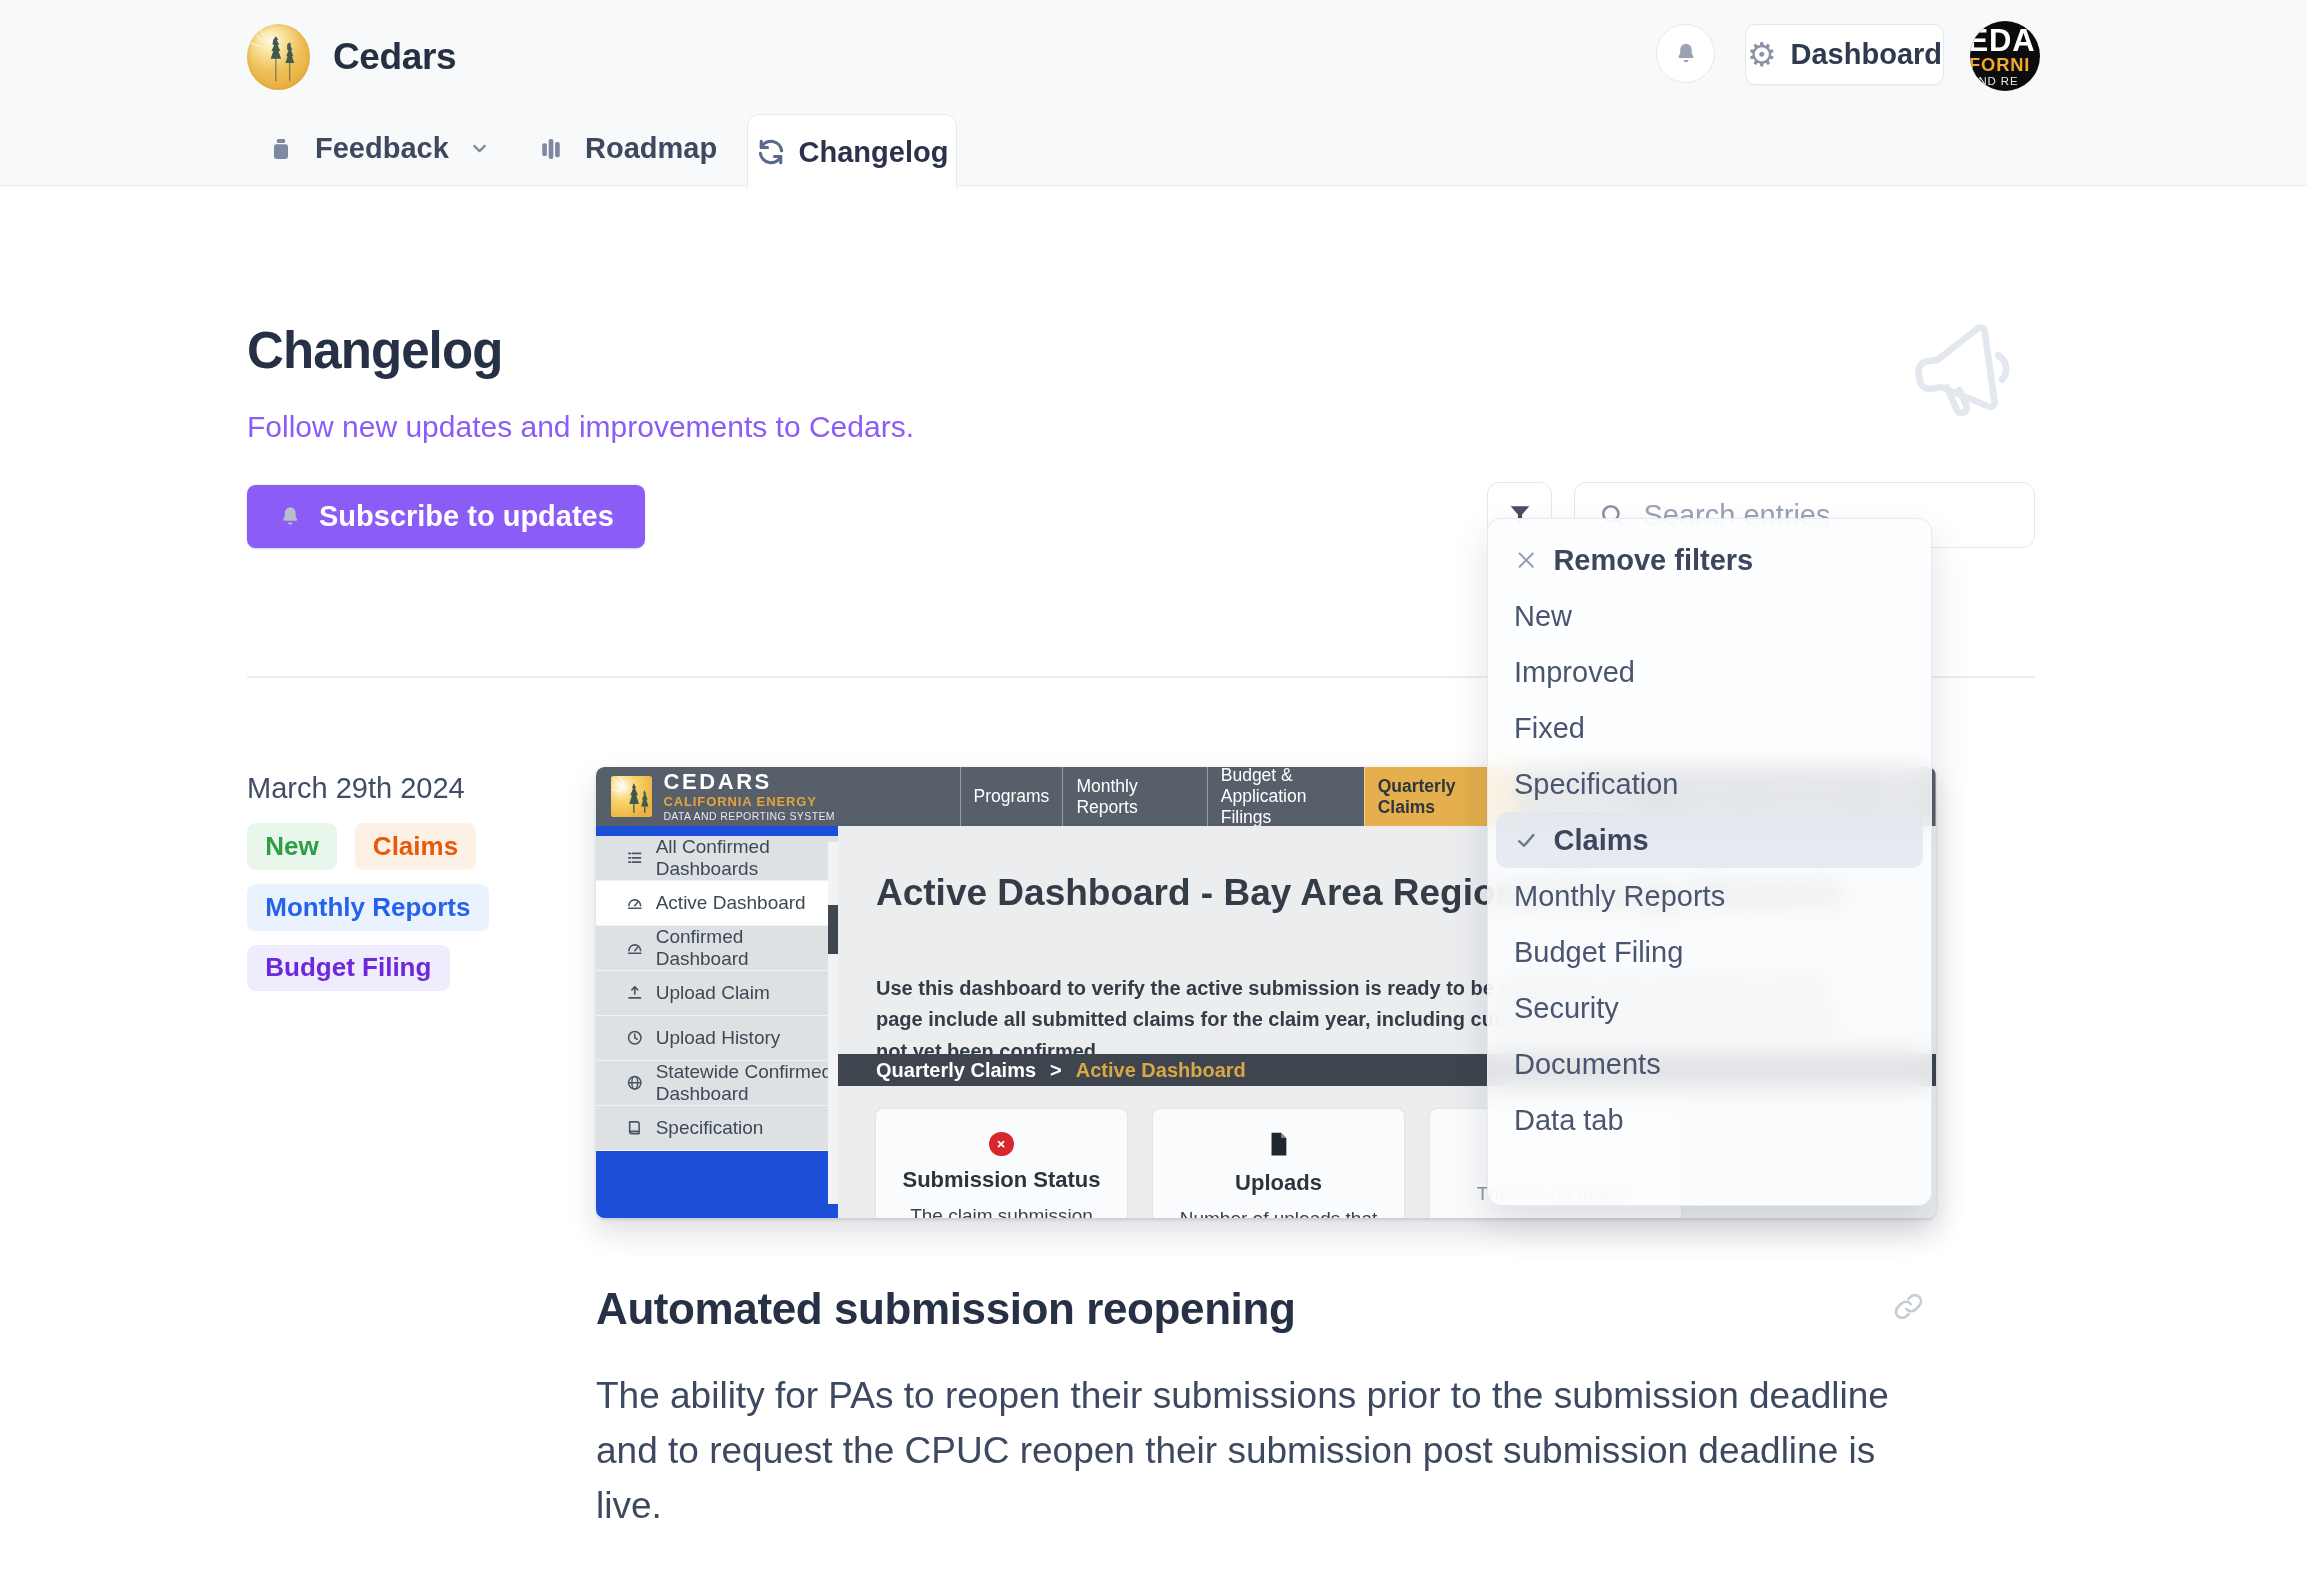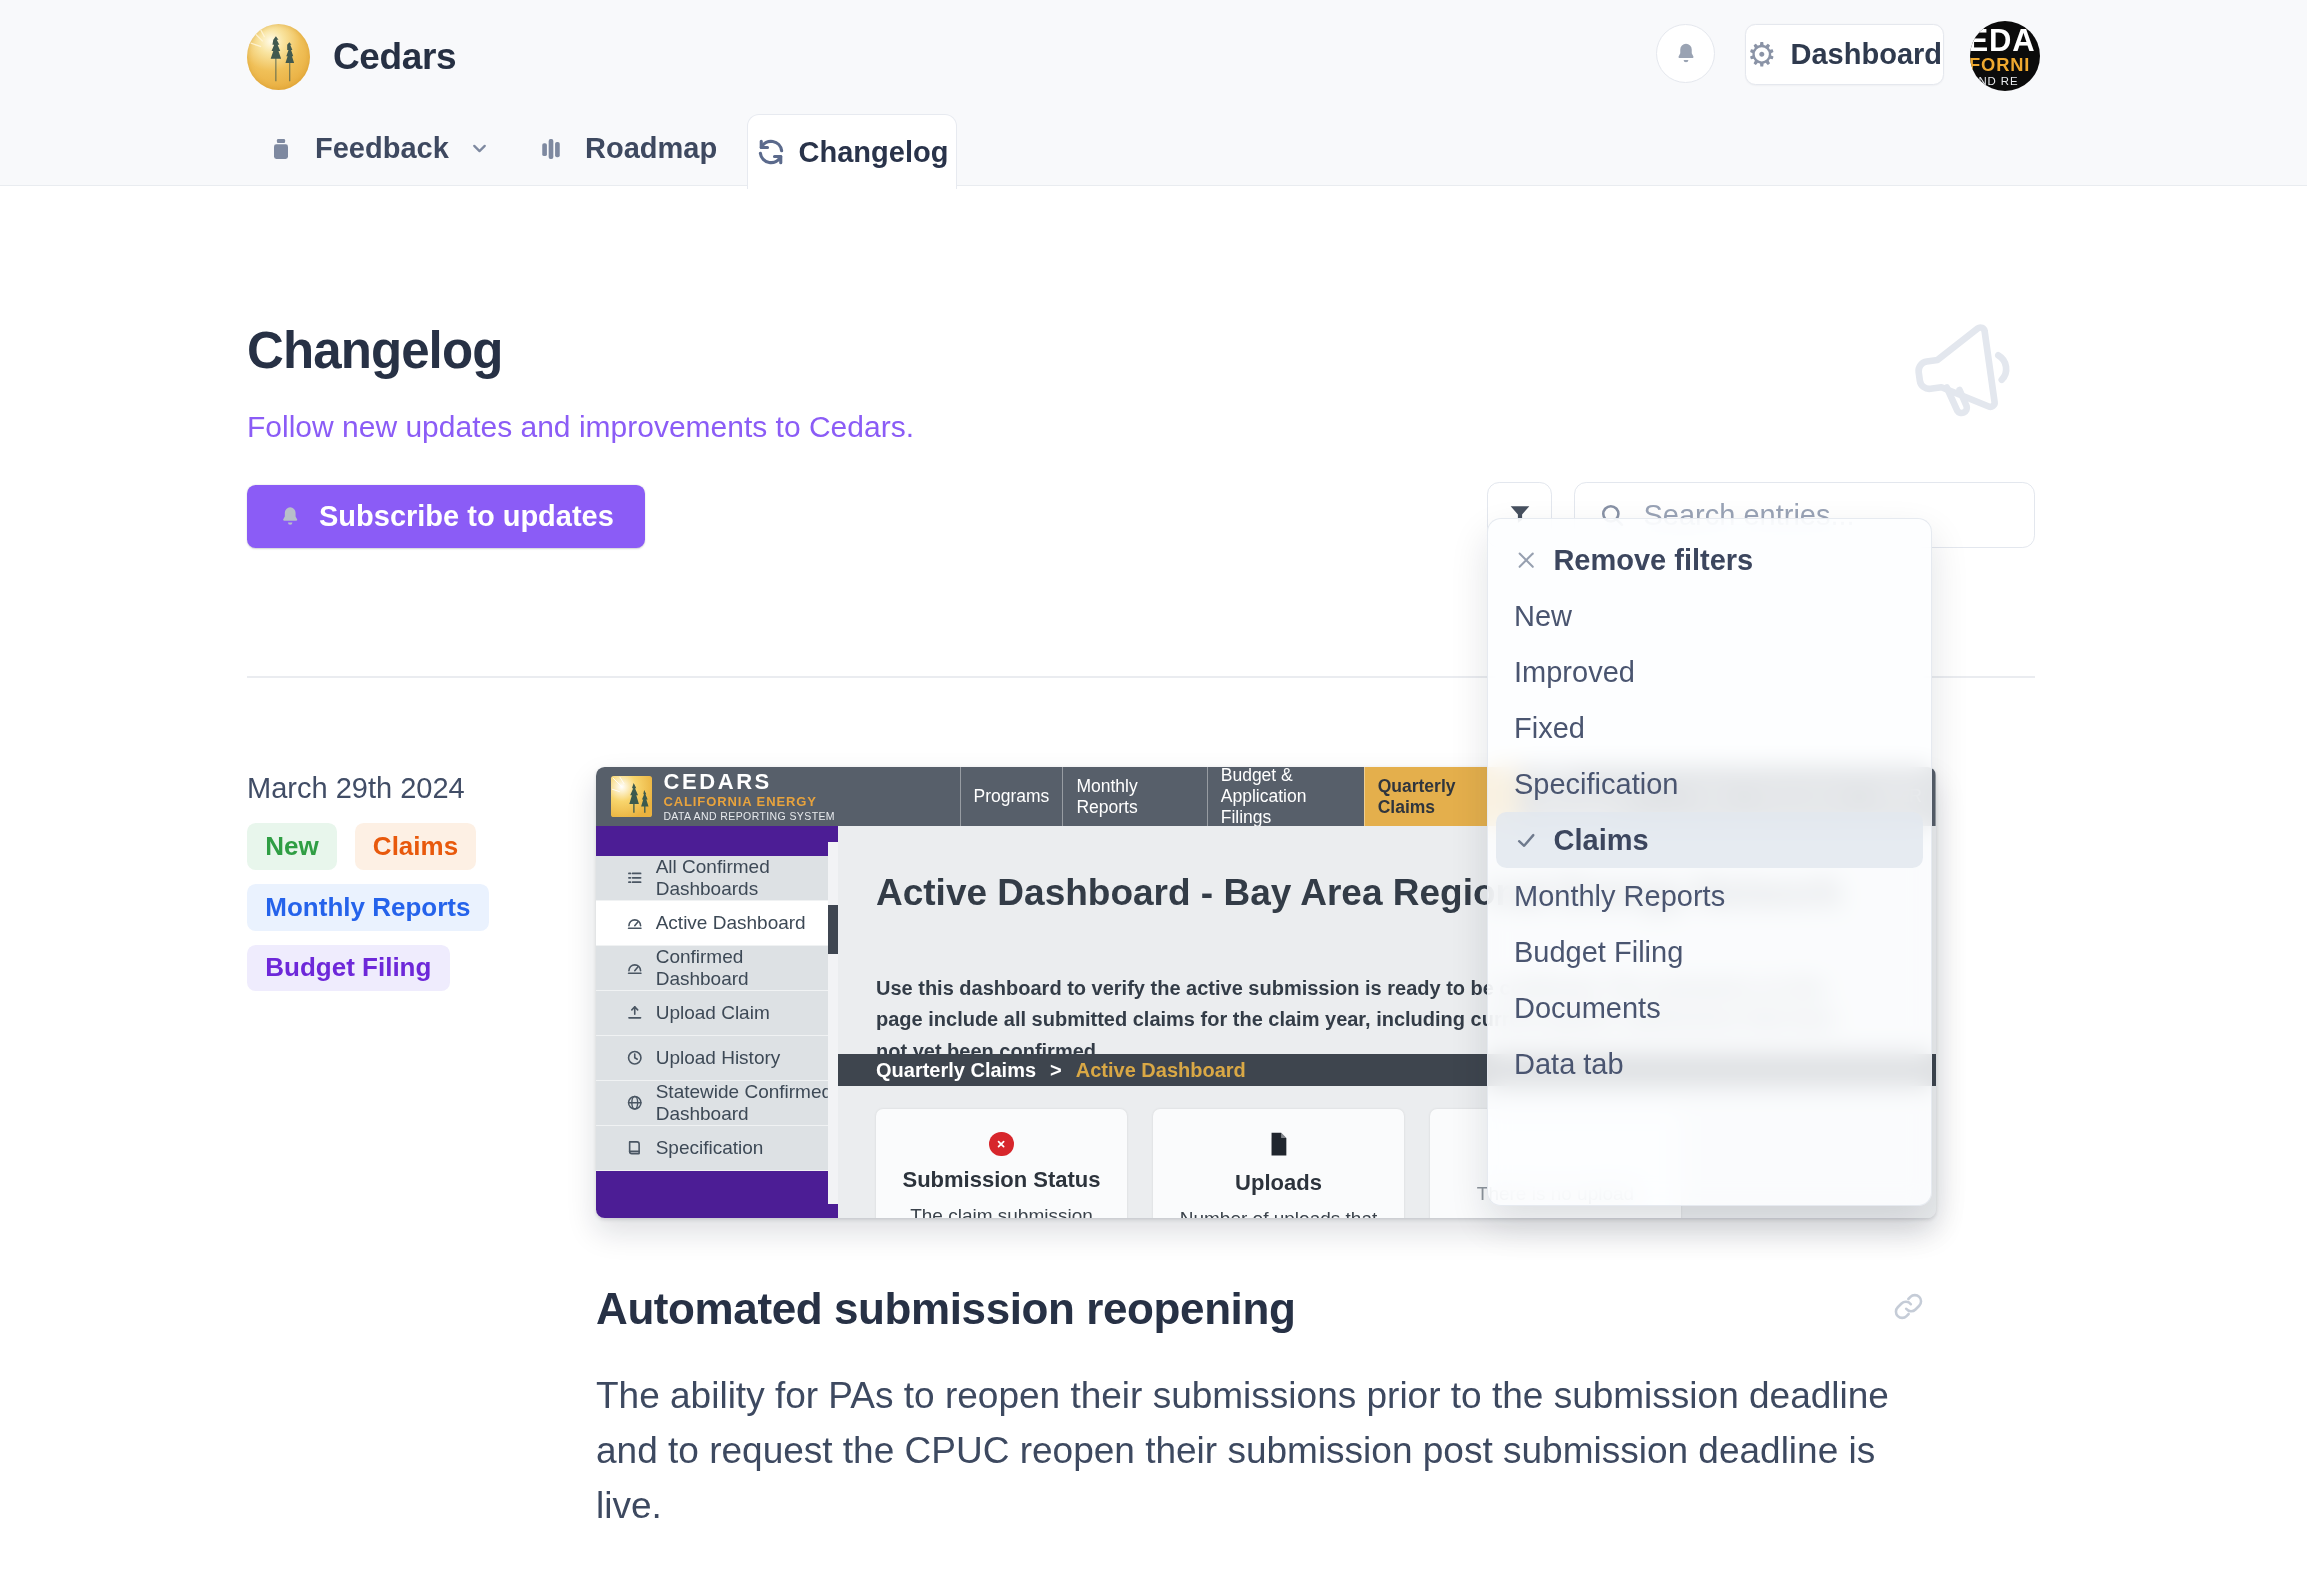--- a/index.html
+++ b/index.html
@@ -76,21 +76,21 @@
     background:radial-gradient(circle at 26% 26%, #ffffff 0%, #f8d56d 34%, #eab23f 78%); }
   .shot-logo-text .l1 { font-size:22px; font-weight:700; letter-spacing:2.6px; color:#fff; line-height:1.1; }
   .shot-logo-text .l2 { font-size:13px; font-weight:700; color:#e8a33d; letter-spacing:0.9px; line-height:1.2; }
   .shot-logo-text .l3 { font-size:10.5px; color:#e6e9ec; letter-spacing:0.4px; line-height:1.3; }
   .shot-nav-items { display:flex; align-items:stretch; margin-left:107px; flex:1; }
   .shot-nav-item { display:flex; align-items:center; padding:0 13px; font-size:17.5px; line-height:1.2;
     border-left:0.9px solid rgba(255,255,255,.38); white-space:pre-line; }
   .shot-nav-item:last-child { border-right:0.9px solid rgba(255,255,255,.38); }
   .shot-nav-item.active { background:#e4af4c; color:#2f353d; font-weight:600; }
   .shot-body { display:flex; height:393px; }
-  .sidebar { width:242px; background:#4c1d95; position:relative; padding-top:30px; flex:none; }
+  .sidebar { width:242px; background:#1d4ed8; position:relative; padding-top:10px; flex:none; }
   .sb-item { height:45px; background:#dde1e4; border-bottom:1.7px solid #f0f2f3; display:flex; align-items:center;
     gap:12.2px; padding-left:30px; font-size:19px; font-weight:500; color:#3d4956; }
   .sb-item .sbi { color:#4a5663; display:flex; flex:none; }
   .sb-item.active { background:#ffffff; }
   .sb-scroll { position:absolute; right:0; top:15.7px; width:10.5px; height:362px; background:#f2f3f5; }
   .sb-thumb { position:absolute; right:0; top:63px; width:10.5px; height:49px; background:#3f4651; }
   .shot-main { flex:1; position:relative; background:#ebedef; }
   .shot-h1 { position:absolute; left:38px; top:44px; width:1030px; font-size:37px; font-weight:700; color:#333c47; line-height:1.27; }
   .shot-p { position:absolute; left:38px; top:147px; width:991px; font-size:20px; font-weight:700; color:#333c47; line-height:1.57; }
   .shot-crumb { position:absolute; left:0; right:0; top:228px; height:32px; background:#3e454e; display:flex;
@@ -413,20 +413,21 @@
     <div class="dd-row dd-selected">
       <span class="ddi">
         <svg width="24.4" height="24.4" viewBox="0 0 24 24" fill="none" stroke="currentColor" stroke-width="2.4" stroke-linecap="round" stroke-linejoin="round">
             <polyline points="5 13 10 17.5 19 7"></polyline>
           </svg>
       </span>
       <span>Claims</span>
     </div>
     <div class="dd-row">Monthly Reports</div>
     <div class="dd-row">Budget Filing</div>
+    <div class="dd-row">Security</div>
     <div class="dd-row">Documents</div>
     <div class="dd-row">Data tab</div>
   </div>
 
   <div class="h2">Automated submission reopening</div>
   <div class="link-icon">
     <svg width="31" height="31" viewBox="0 0 24 24" fill="none" stroke="currentColor" stroke-width="2" stroke-linecap="round" stroke-linejoin="round">
       <path d="M10.2 13.8a4.8 4.8 0 0 0 7.2.5l2.9-2.9a4.8 4.8 0 0 0-6.8-6.8l-1.6 1.6"></path>
       <path d="M13.8 10.2a4.8 4.8 0 0 0-7.2-.5l-2.9 2.9a4.8 4.8 0 0 0 6.8 6.8l1.6-1.6"></path>
     </svg>

